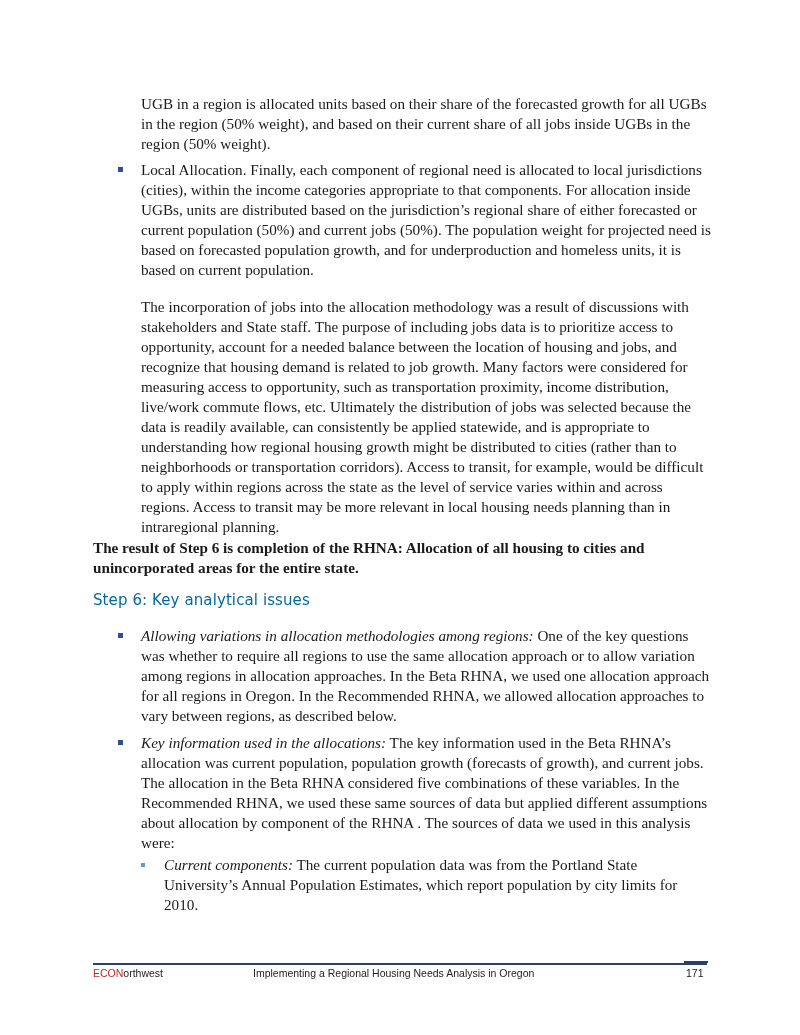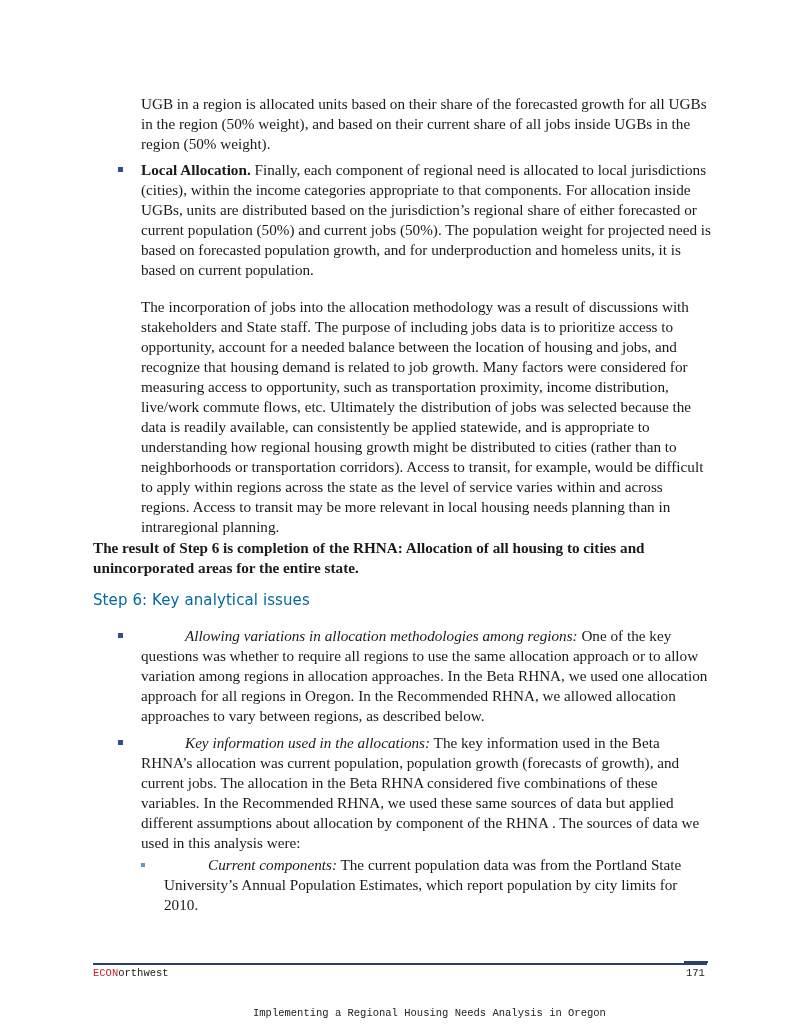--- a/index.html
+++ b/index.html
@@ -12,27 +12,27 @@
   .bullet { position: absolute; left: 0; top: 7px; width: 5px; height: 5px; background: #2f4f8f; }
   .bullet-text { position: absolute; left: 23px; width: 570px; }
   .sub-bullet-row { position: absolute; left: 141px; width: 570px; }
   .sub-bullet { position: absolute; left: 0; top: 8px; width: 4px; height: 4px; background: #5b9bd5; }
   .sub-text { position: absolute; left: 23px; width: 545px; }
   .full { position: absolute; left: 93px; width: 615px; font-weight: bold; }
   .heading { position: absolute; left: 93px; top: 591px; font-family: "DejaVu Sans", "Liberation Sans", sans-serif;
              font-size: 15px; color: #0369a1; letter-spacing: 0.1px; }
   .footer-line { position: absolute; left: 93px; top: 963px; width: 614px; height: 2px; background: #2b3f6b; }
   .footer-line-r { position: absolute; left: 684px; top: 961px; width: 24px; height: 2px; background: #2b3f6b; }
-  .footer { position: absolute; top: 967px; font-family: Liberation Mono, monospace; font-size: 10.5px; color: #222; }
+  .footer { position: absolute; top: 967px; font-family: Liberation Sans, sans-serif; font-size: 10.5px; color: #222; }
   .f-left { left: 93px; }
-  .f-mid { left: 253px; margin-top: 40px; }
+  .f-mid { left: 253px; }
   .f-right { left: 686px; }
   .econ { color: #c0272d; }
-  b { font-weight: bold; }
-  i { font-style: italic; margin-left: 44px; }
+  b { font-weight: normal; }
+  i { font-style: italic; }
 </style>
 </head>
 <body>
 
 <div class="page">
 
   <p class="p indent1" style="top:94px;">UGB in a region is allocated units based on their share of the forecasted growth for all UGBs in the region (50% weight), and based on their current share of all jobs inside UGBs in the region (50% weight).</p>
 
   <div class="bullet-row" style="top:160px;">
     <span class="bullet"></span>

